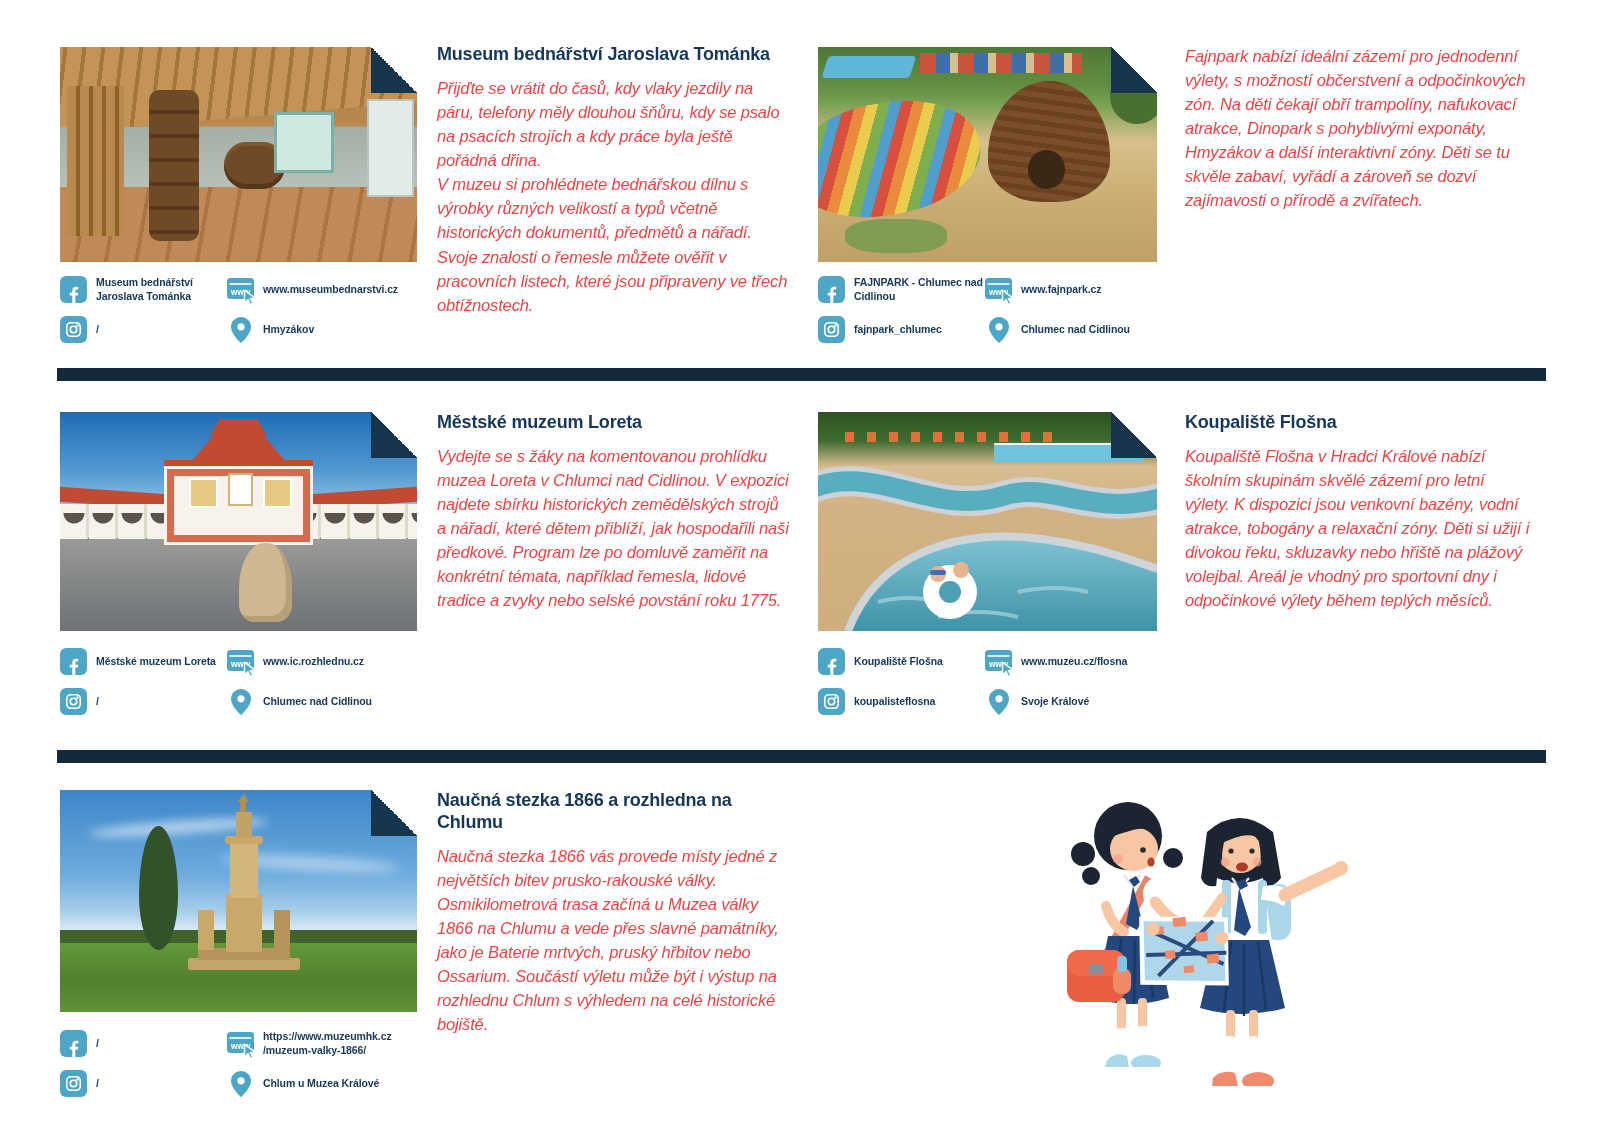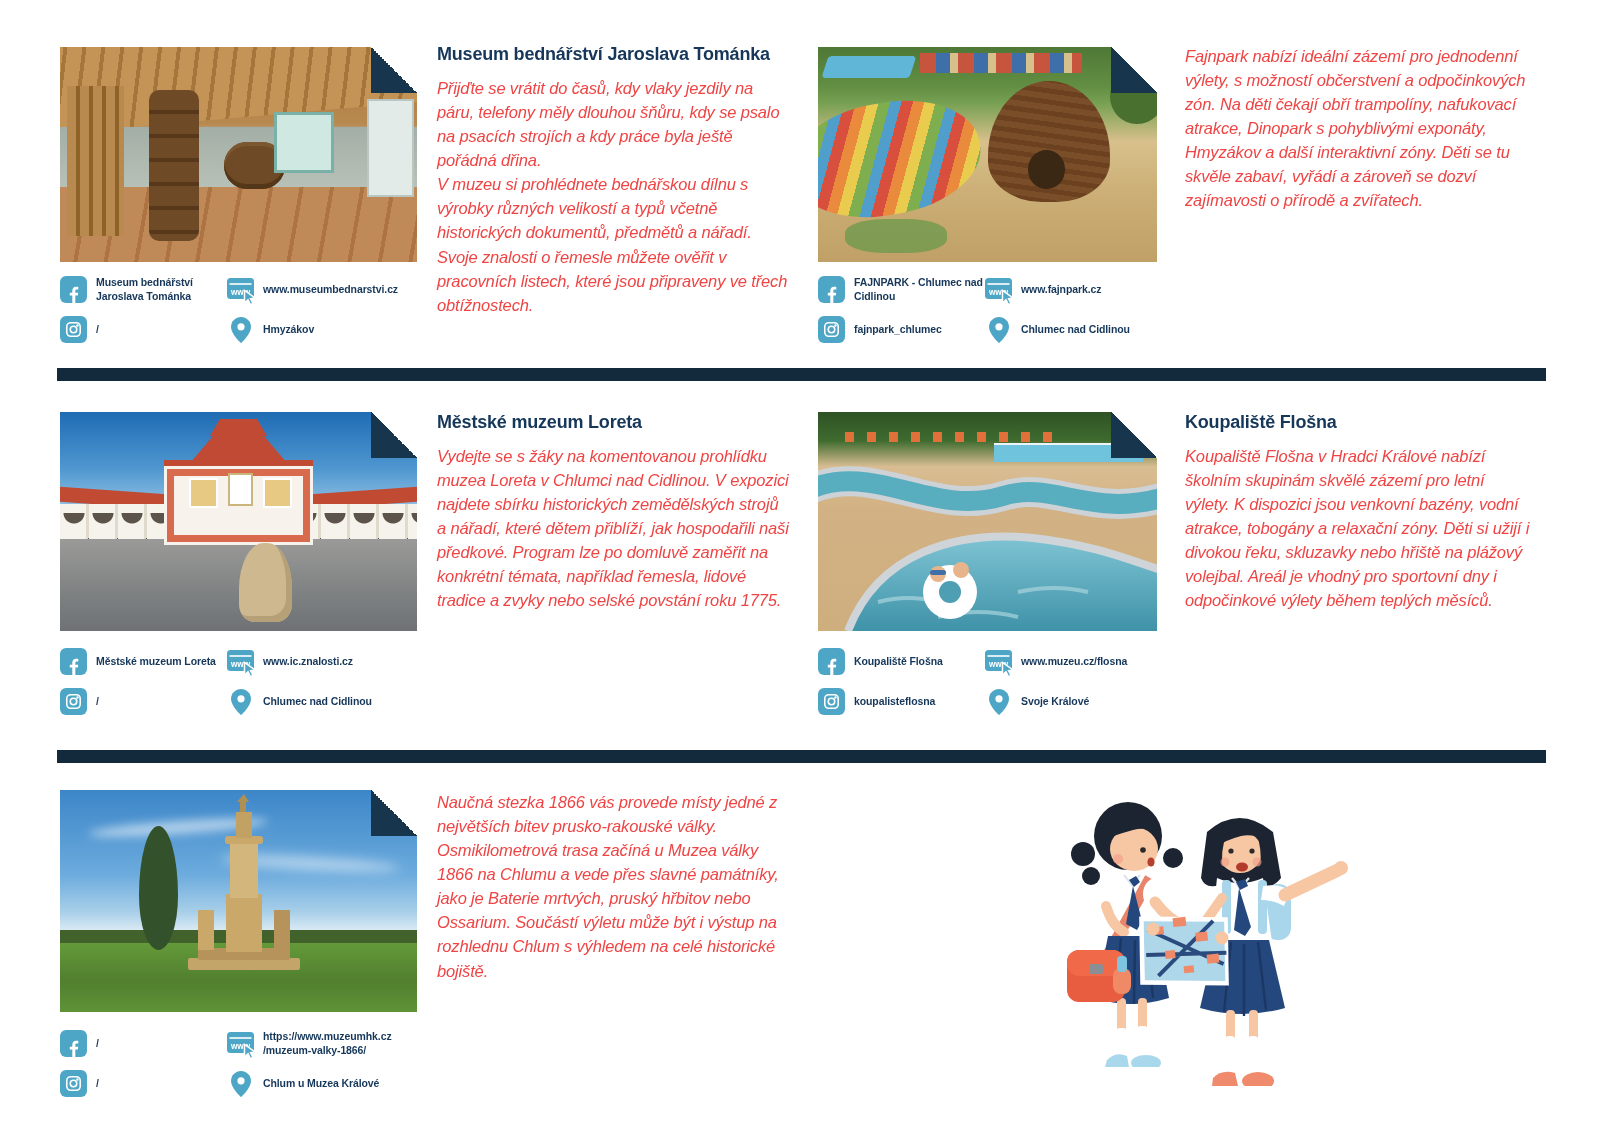--- a/index.html
+++ b/index.html
@@ -184,21 +184,21 @@
       <span class="cicon">
         <svg class="www-svg" width="27" height="27" viewBox="0 0 27 27">
           <rect x="0" y="2" width="27" height="21" rx="3.5" fill="#4da6c6"></rect>
           <line x1="2.5" y1="8" x2="24.5" y2="8" stroke="#fff" stroke-width="1.6"></line>
           <text x="13.5" y="18.5" font-size="8.2" font-weight="bold" fill="#fff" text-anchor="middle" font-family="Liberation Sans, sans-serif">www</text>
           <g transform="translate(16,13)">
               <path d="M1.5 1.5 L1.5 14 L5 10.8 L7.4 15.6 L10 14.3 L7.6 9.6 L12.3 9.2 Z" fill="#4da6c6" stroke="#fff" stroke-width="1.5"></path>
             </g>
         </svg>
       </span>
-      <span class="lbl">www.ic.znalosti.cz</span>
+      <span class="lbl">www.ic.rozhlednu.cz</span>
     </div>
     <div class="contact">
       <span class="cicon sq">
         <svg width="17" height="17" viewBox="0 0 24 24">
             <rect x="2.5" y="2.5" width="19" height="19" rx="5.5" fill="none" stroke="#fff" stroke-width="2.2"></rect>
             <circle cx="12" cy="12" r="4.6" fill="none" stroke="#fff" stroke-width="2.2"></circle>
             <circle cx="17.6" cy="6.4" r="1.7" fill="#fff"></circle>
           </svg>
       </span>
       <span class="lbl">/</span>
@@ -353,20 +353,21 @@
         <svg width="20" height="26" viewBox="0 0 20 26">
             <path d="M10 0C4.5 0 0 4.4 0 9.9 0 17.2 10 26 10 26s10-8.8 10-16.1C20 4.4 15.5 0 10 0z" fill="#4da6c6"></path>
             <circle cx="10" cy="9.8" r="3.6" fill="#fff"></circle>
           </svg>
       </span>
       <span class="lbl">Chlum u Muzea Králové</span>
     </div>
   </div>
 
   <div class="text-col" style="left:437px;top:790px;width:352px">
+    <h2 class="card-title">Naučná stezka 1866 a rozhledna na Chlumu</h2>
     <p class="card-body">Naučná stezka 1866 vás provede místy jedné z největších bitev prusko-rakouské války. Osmikilometrová trasa začíná u Muzea války 1866 na Chlumu a vede přes slavné památníky, jako je Baterie mrtvých, pruský hřbitov nebo Ossarium. Součástí výletu může být i výstup na rozhlednu Chlum s výhledem na celé historické bojiště.</p>
   </div>
 
   <div class="abs" style="left:1025px;top:766px;width:325px;height:335px">
     <svg width="325" height="335" viewBox="0 0 325 335">
 
       <rect x="240" y="118" width="26" height="56" rx="12" fill="#a9d6ea"></rect>
       <path d="M182 66 q32 -28 66 0 l8 46 q-8 10 -16 8 l-50 0 q-10 2 -14 -8 z" fill="#1b2430"></path>
       <ellipse cx="215" cy="86" rx="22" ry="21" fill="#f7c6a3"></ellipse>
       <path d="M193 80 q3 -24 24 -24 q19 0 23 19 q-12 -8 -24 -5 q-15 4 -23 10z" fill="#1b2430"></path>

